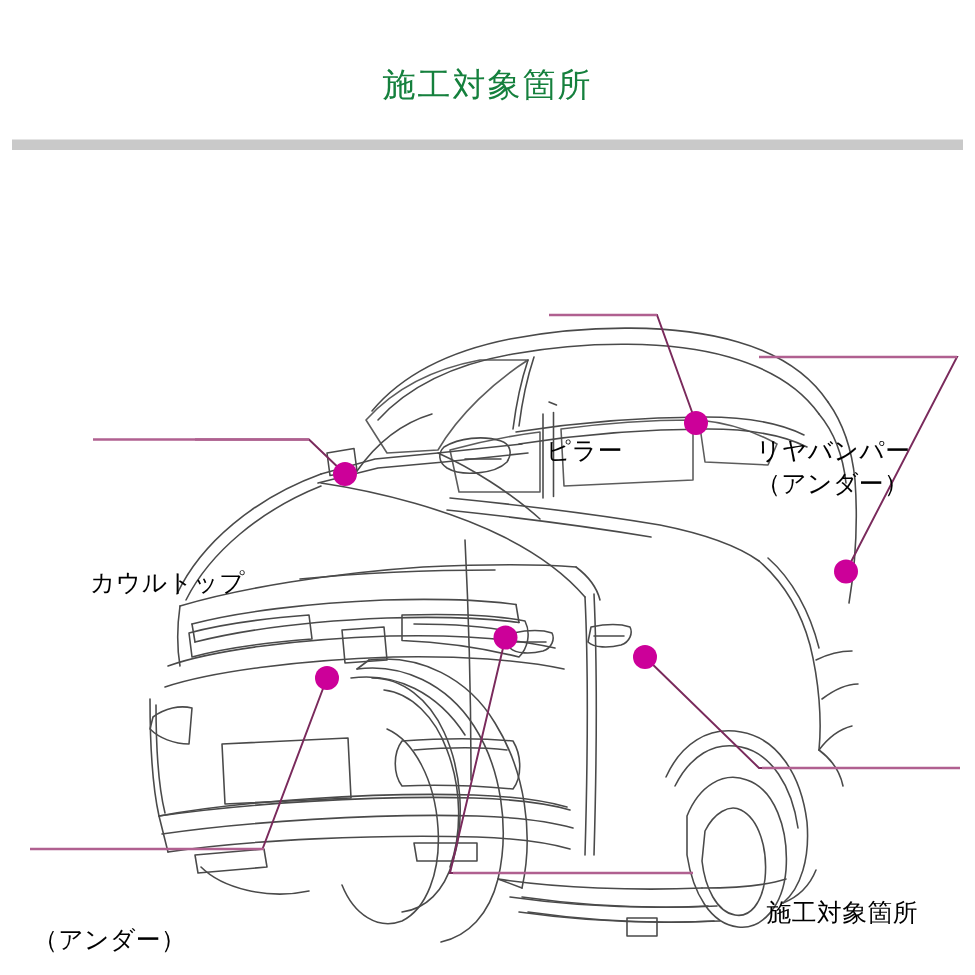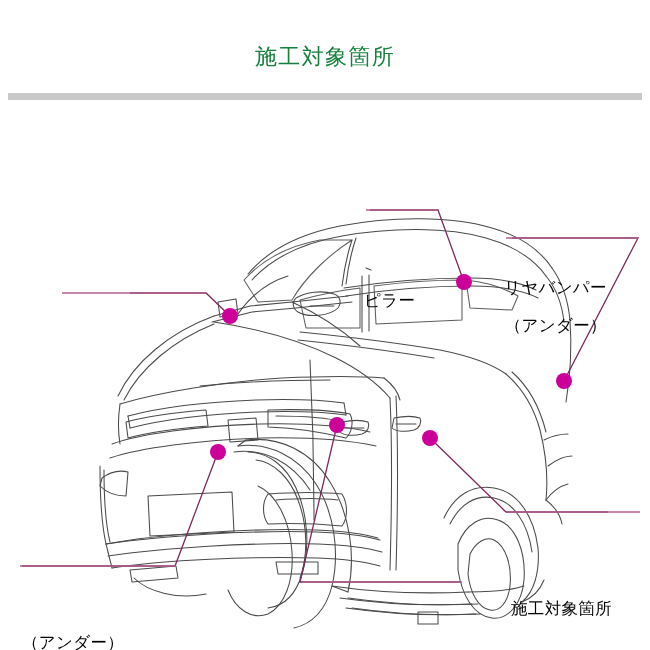--- a/index.html
+++ b/index.html
@@ -64,24 +64,24 @@
   
   .callout {
     position: absolute;
     font-size: 16.5px;
     line-height: 22px;
     letter-spacing: 0.02em;
     color: #000000;
     white-space: nowrap;
     font-family: Liberation Serif, serif;
   }
-  .callout .line2 { display: block; margin-top: 16px; }
+  .callout .line2 { display: block; }
   .cl-cowl      { left: 60px;  top: 278px; }
   .cl-pillar    { left: 364px; top: 190px; }
-  .cl-rearbump  { left: 504px; top: 177px; text-align: right; }
+  .cl-rearbump  { left: 504px; top: 190px; }
   .cl-sidemold  { left: 511px; top: 498px; }
   .cl-frontbump { left: 22px;  top: 516px; }
 </style>
 </head>
 <body>
 
 <div id="page">
 
   <div class="header">
     <div class="header-title">施工対象箇所</div>
@@ -261,20 +261,23 @@
       <g>
         <circle cx="230" cy="216" r="8" fill="#cc0099"></circle>
         <circle cx="464" cy="182" r="8" fill="#cc0099"></circle>
         <circle cx="564" cy="281" r="8" fill="#cc0099"></circle>
         <circle cx="430" cy="338" r="8" fill="#cc0099"></circle>
         <circle cx="337" cy="325" r="8" fill="#cc0099"></circle>
         <circle cx="218" cy="352" r="8" fill="#cc0099"></circle>
       </g>
     </svg>
 
+    <div class="callout cl-cowl">
+      <span>カウルトップ</span>
+    </div>
 
     <div class="callout cl-pillar">
       <span>ピラー</span>
     </div>
 
     <div class="callout cl-rearbump">
       <span>リヤバンパー</span>
       <span class="line2">（アンダー）</span>
     </div>
 

